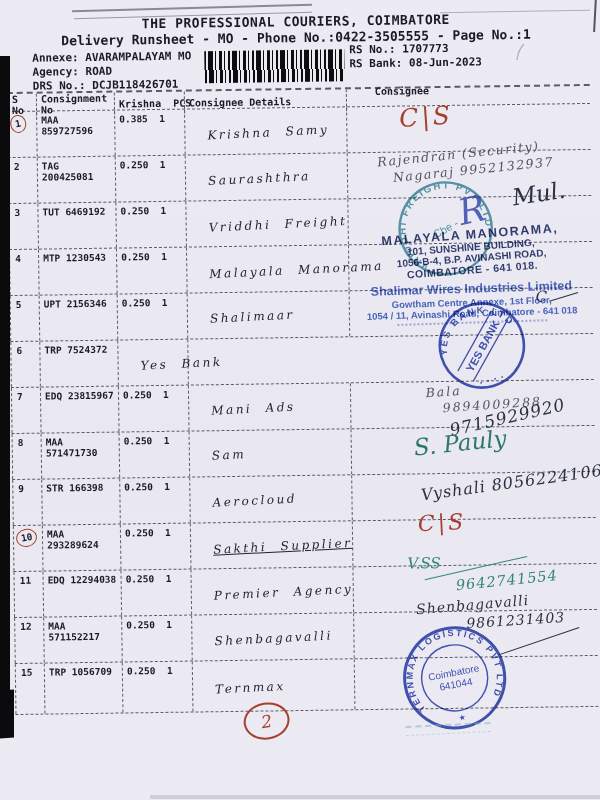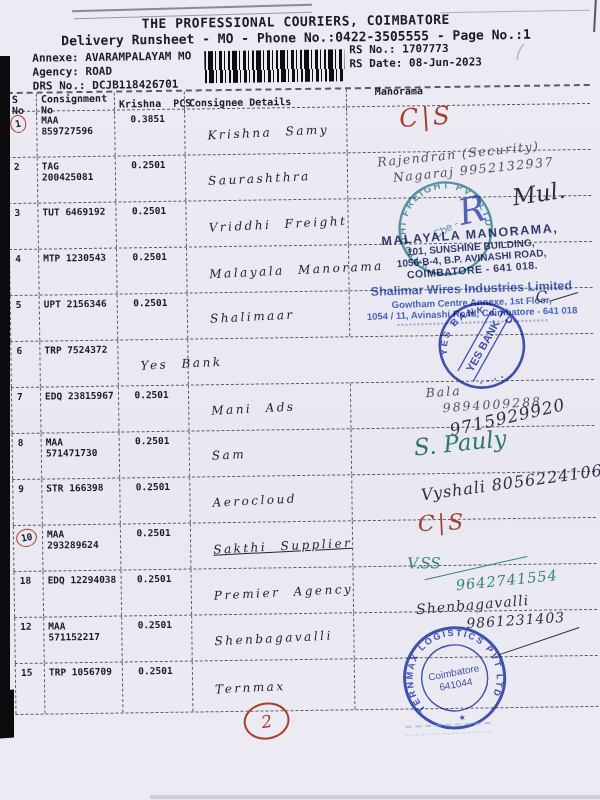--- a/index.html
+++ b/index.html
@@ -44,21 +44,21 @@
   .thead .hc:first-child{border-left:1px dashed var(--line);}
   .thead .hc:last-child{border-right:none;}
   .h-wp span+span{margin-left:12px;}
   .h-sig{position:relative;}
   .h-sig span{position:relative;top:-9px;left:24px;}
   .trow{display:grid;grid-template-columns:30px 78px 70px 162px 1fr;height:45px;border-bottom:1px dashed var(--line);}
   .trow:last-child{height:50px;}
   .cell{border-right:1px dashed var(--line);padding:3px 0 0 4px;font-size:9.5px;font-weight:bold;box-sizing:border-box;overflow:visible;}
   .c-sno{border-left:1px dashed var(--line);padding-left:5px;}
   .c-sig{border-right:none;}
-  .c-wp .w{display:inline-block;width:40px;text-align:right;}
+  .c-wp .w{display:inline-block;width:40px;}
   .num.circled{display:inline-block;border:1.6px solid var(--red-ink);border-radius:50%;padding:2px 4px 3px 4px;transform:rotate(-10deg);margin-left:-3px;color:var(--print);}
   .c-cons{display:flex;align-items:center;padding-left:22px;}
   .hand{font-family:"DejaVu Serif", serif;font-style:italic;font-weight:normal;
     font-size:12px;letter-spacing:2.5px;word-spacing:7px;color:#23232e;transform:rotate(-2deg);white-space:nowrap;}
   .hand.underlined{text-decoration:underline;}
 
   
   .ov{position:absolute;z-index:3;font-family:"DejaVu Serif", serif;font-style:italic;white-space:nowrap;}
   .ink{color:var(--ink);}
   .pencil{color:#54545e;}
@@ -135,34 +135,34 @@
   <div class="info-left">
     <div><span>Annexe:</span> <span>AVARAMPALAYAM MO</span></div>
     <div><span>Agency:</span> <span>ROAD</span></div>
     <div><span>DRS No.:</span> <span>DCJB118426701</span></div>
   </div>
 
   <div class="barcode"></div>
 
   <div class="rs-block">
     <div><span>RS No.:</span> <span>1707773</span></div>
-    <div><span>RS Date:</span> <span>08-Jun-2023</span></div>
+    <div><span>RS Bank:</span> <span>08-Jun-2023</span></div>
   </div>
 
   <div id="table">
     <div class="thead">
       <div class="hc">S No</div>
       <div class="hc">Consignment No</div>
       <div class="hc h-wp">
         <span>Krishna</span>
         <span>PCS</span>
       </div>
       <div class="hc">Consignee Details</div>
       <div class="hc h-sig">
-        <span>Manorama</span>
+        <span>Consignee</span>
       </div>
     </div>
     <div>
         <div class="trow">
     <div class="cell c-sno"><span class="num circled">1</span></div>
     <div class="cell c-con">MAA 859727596</div>
     <div class="cell c-wp"><span class="w">0.385</span><span class="p">1</span></div>
     <div class="cell c-cons">
             <span class="hand">Krishna Samy</span>
           </div>
@@ -242,21 +242,21 @@
         <div class="trow">
     <div class="cell c-sno"><span class="num circled">10</span></div>
     <div class="cell c-con">MAA 293289624</div>
     <div class="cell c-wp"><span class="w">0.250</span><span class="p">1</span></div>
     <div class="cell c-cons">
             <span class="hand underlined">Sakthi Supplier</span>
           </div>
     <div class="cell c-sig"></div>
   </div>
         <div class="trow">
-    <div class="cell c-sno"><span class="num">18</span></div>
+    <div class="cell c-sno"><span class="num">11</span></div>
     <div class="cell c-con">EDQ 12294038</div>
     <div class="cell c-wp"><span class="w">0.250</span><span class="p">1</span></div>
     <div class="cell c-cons">
             <span class="hand">Premier Agency</span>
           </div>
     <div class="cell c-sig"></div>
   </div>
         <div class="trow">
     <div class="cell c-sno"><span class="num">12</span></div>
     <div class="cell c-con">MAA 571152217</div>

